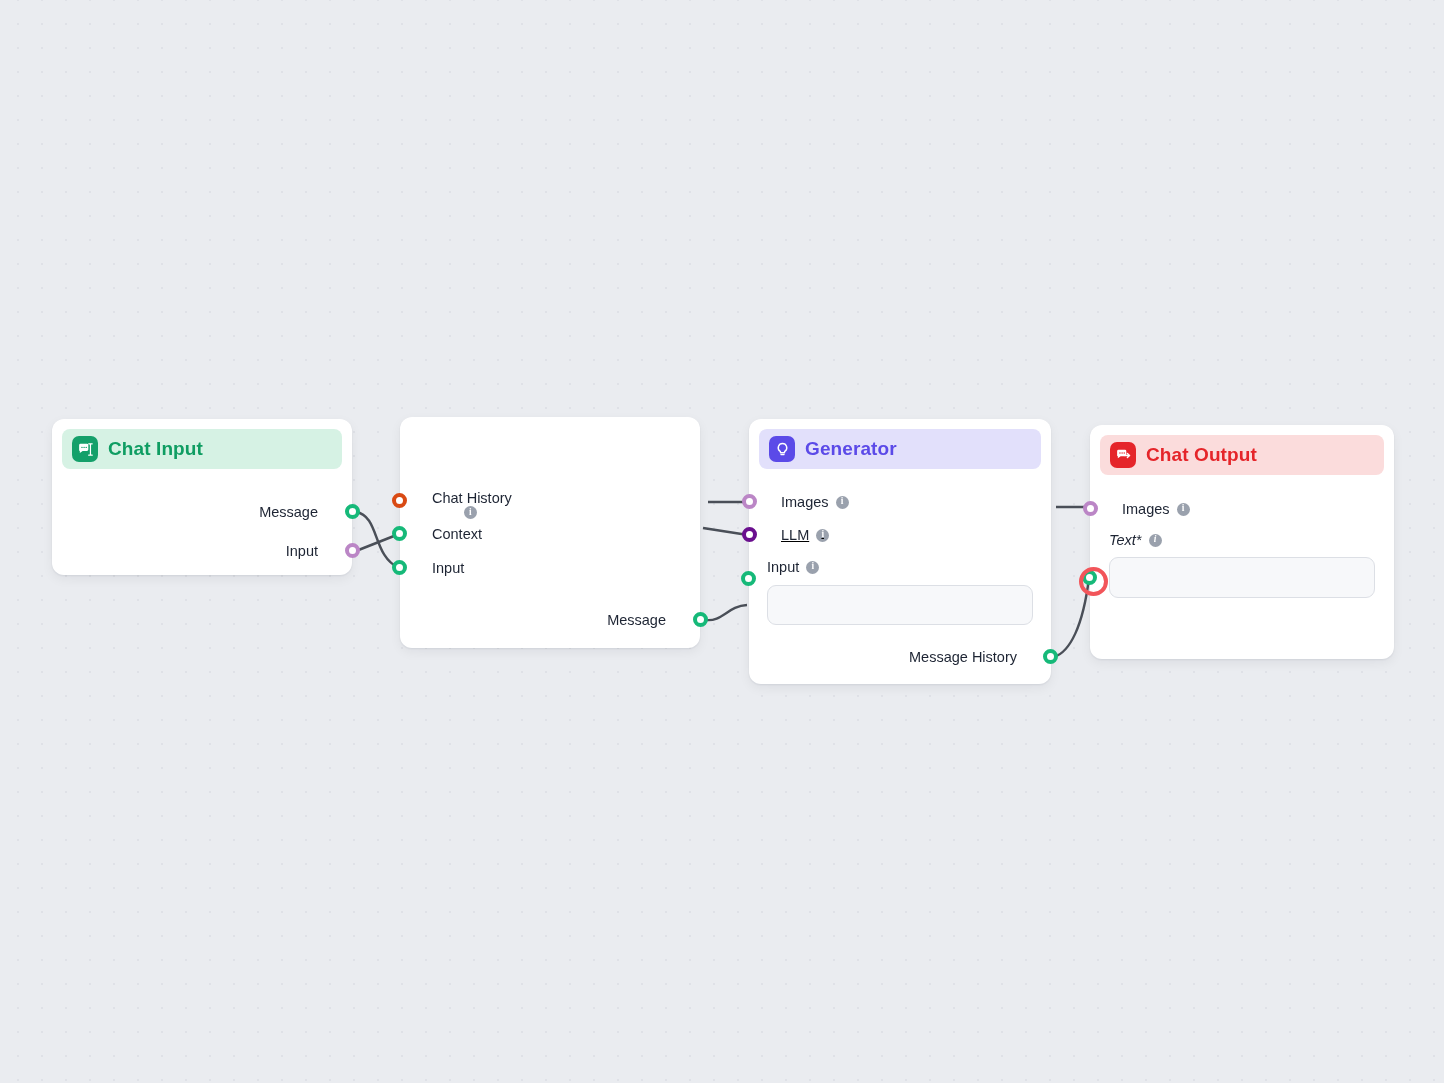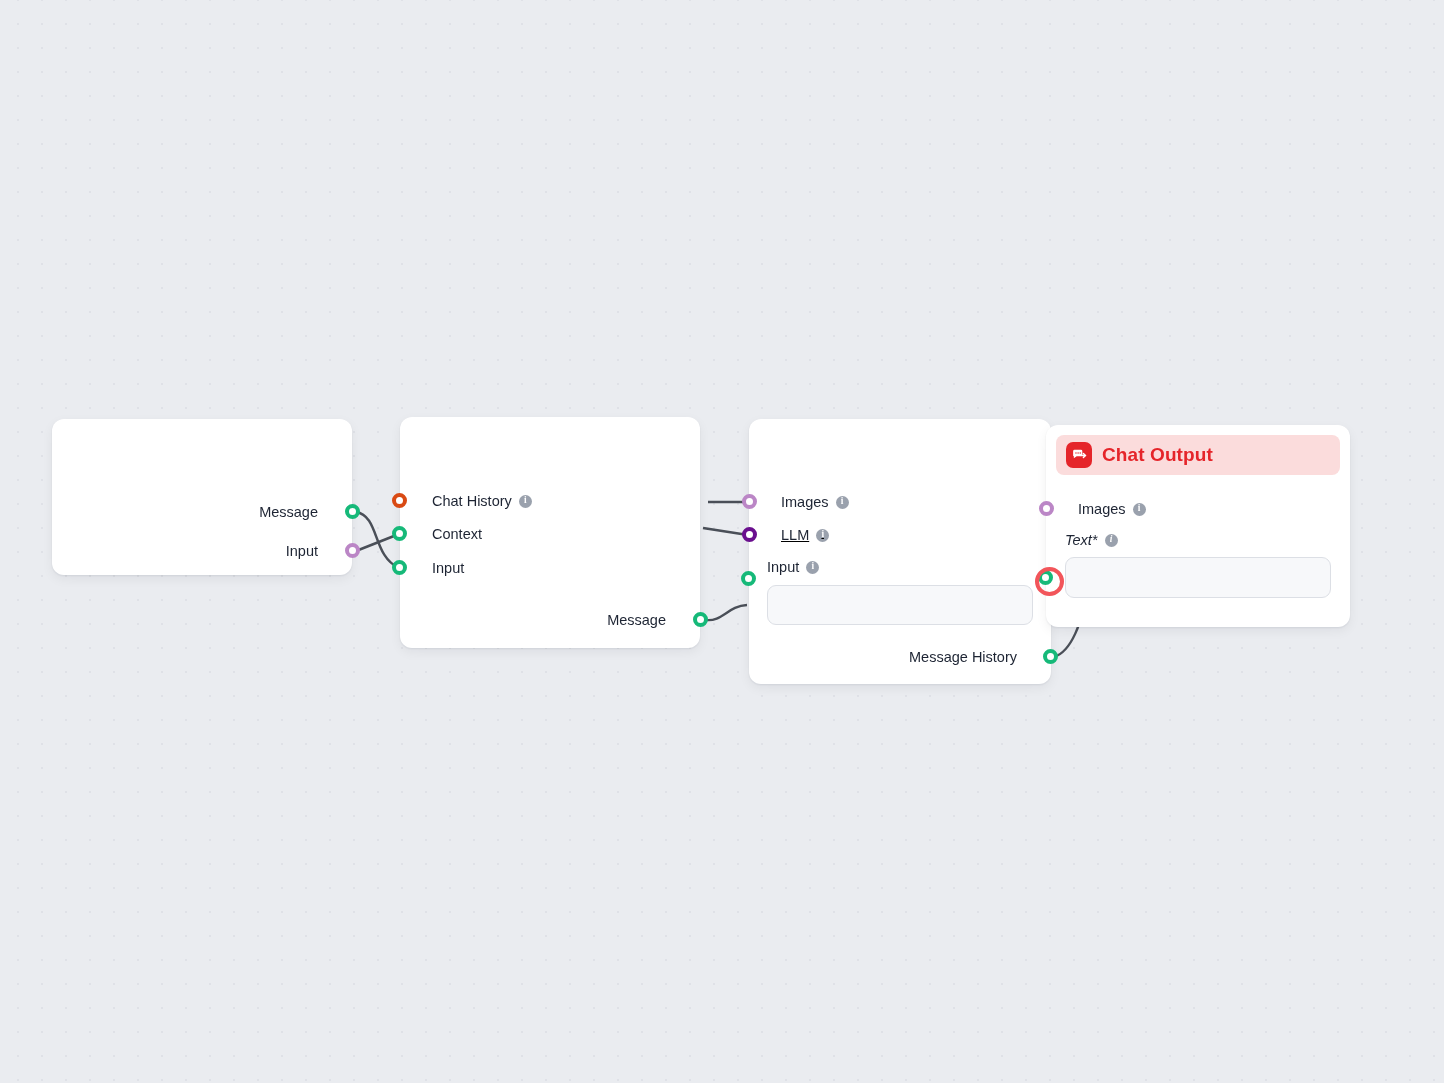--- a/index.html
+++ b/index.html
@@ -156,35 +156,47 @@
     <path d="M 708,502 L 748,502" fill="none" stroke="#4a4f58" stroke-width="2.6"></path>
 
     <path d="M 703,528 L 748,535" fill="none" stroke="#4a4f58" stroke-width="2.6"></path>
 
     <path d="M 1056,507 L 1089,507" fill="none" stroke="#4a4f58" stroke-width="2.6"></path>
 
     <path d="M 1054,657 C 1070,652 1083,626 1089,578" fill="none" stroke="#4a4f58" stroke-width="2.4"></path>
   </svg>
 
   <div class="node" id="node-chat-input" style="left:52px; top:419px; width:300px; height:156px;">
+    <div class="node-header" style="background:#d6f2e4;">
+      <span class="node-icon" style="background:#14a06a;">
+        <svg width="17" height="17" viewBox="0 0 24 24" fill="none">
+          <path d="M3 6a2 2 0 0 1 2-2h9a2 2 0 0 1 2 2v6a2 2 0 0 1-2 2H8l-4 3v-3a1 1 0 0 1-1-1z" fill="#ffffff"></path>
+          <circle cx="7" cy="9" r="1" fill="#14a06a"></circle>
+          <circle cx="10" cy="9" r="1" fill="#14a06a"></circle>
+          <circle cx="13" cy="9" r="1" fill="#14a06a"></circle>
+          <path d="M19 4v16M16.5 4h5M16.5 20h5" stroke="#ffffff" stroke-width="1.7" stroke-linecap="round"></path>
+        </svg>
+      </span>
+      <span class="node-title" style="color:#0f9d62;">Chat Input</span>
+    </div>
 
     <div class="port-row out" style="top:82px;">
       <span class="handle" style="border-color:#16b979; right:-30px; top:3px;"></span>
       <span class="port-label">Message</span>
     </div>
 
     <div class="port-row out" style="top:121px;">
       <span class="handle" style="border-color:#bb86c6; right:-30px; top:3px;"></span>
       <span class="port-label">Input</span>
     </div>
   </div>
 
   <div class="node" id="node-prompt" style="left:400px; top:417px; width:300px; height:231px;">
 
-    <div class="port-row in" style="top:73px;">
+    <div class="port-row in" style="top:73px;flex-direction:column;">
       <span class="handle" style="border-color:#d94a14; left:-30px; top:3px;"></span>
       <span class="port-label">Chat History</span>
       <span class="info-dot">i</span>
     </div>
 
     <div class="port-row in" style="top:106px;">
       <span class="handle" style="border-color:#16b979; left:-30px; top:3px;"></span>
       <span class="port-label">Context</span>
     </div>
 
@@ -193,20 +205,29 @@
       <span class="port-label">Input</span>
     </div>
 
     <div class="port-row out" style="top:192px;">
       <span class="handle" style="border-color:#16b979; right:-30px; top:3px;"></span>
       <span class="port-label">Message</span>
     </div>
   </div>
 
   <div class="node" id="node-generator" style="left:749px; top:419px; width:302px; height:265px;">
+    <div class="node-header" style="background:#e2e0fb;">
+      <span class="node-icon" style="background:#5b4ae8;">
+        <svg width="17" height="17" viewBox="0 0 24 24" fill="none">
+          <path d="M12 3.5a6 6 0 0 0-3.6 10.8c.5.4.8 1 .8 1.6v.6h5.6v-.6c0-.6.3-1.2.8-1.6A6 6 0 0 0 12 3.5z" stroke="#ffffff" stroke-width="2" stroke-linejoin="round"></path>
+          <path d="M9.8 19.2h4.4" stroke="#ffffff" stroke-width="2" stroke-linecap="round"></path>
+        </svg>
+      </span>
+      <span class="node-title" style="color:#5b4ae8;">Generator</span>
+    </div>
 
     <div class="port-row in" style="top:72px;">
       <span class="handle" style="border-color:#bb86c6; left:-29px; top:3px;"></span>
       <span class="port-label">Images</span>
       <span class="info-dot">i</span>
     </div>
 
     <div class="port-row in" style="top:105px;text-decoration:underline;">
       <span class="handle" style="border-color:#6a0f8e; left:-29px; top:3px;"></span>
       <span class="port-label">LLM</span>
@@ -219,21 +240,21 @@
     </div>
     <span class="handle" style="border-color:#16b979; left:-8px; top:152px;"></span>
     <input class="text-field" type="text" value="" style="left: 18px; top: 166px; width: 266px; height: 40px; padding: 0px 12px; font-family: &quot;Liberation Sans&quot;, sans-serif; font-size: 14px; outline: none;" placeholder="">
 
     <div class="port-row out" style="top:227px;">
       <span class="handle" style="border-color:#16b979; right:-29px; top:3px;"></span>
       <span class="port-label">Message History</span>
     </div>
   </div>
 
-  <div class="node" id="node-chat-output" style="left:1046px; top:425px; width:304px; height:202px;">
+  <div class="node" id="node-chat-output" style="left:1090px; top:425px; width:304px; height:234px;">
     <div class="node-header" style="background:#fbdcdc;">
       <span class="node-icon" style="background:#e5252a;">
         <svg width="17" height="17" viewBox="0 0 24 24" fill="none">
           <path d="M3 6a2 2 0 0 1 2-2h9a2 2 0 0 1 2 2v5a2 2 0 0 1-2 2H8l-4 3v-3a1 1 0 0 1-1-1z" fill="#ffffff"></path>
           <circle cx="7" cy="8.5" r="1" fill="#e5252a"></circle>
           <circle cx="10" cy="8.5" r="1" fill="#e5252a"></circle>
           <circle cx="13" cy="8.5" r="1" fill="#e5252a"></circle>
           <path d="M14 12h6M17.5 9.3L20.6 12l-3.1 2.7" stroke="#ffffff" stroke-width="2" stroke-linecap="round" stroke-linejoin="round"></path>
         </svg>
       </span>

